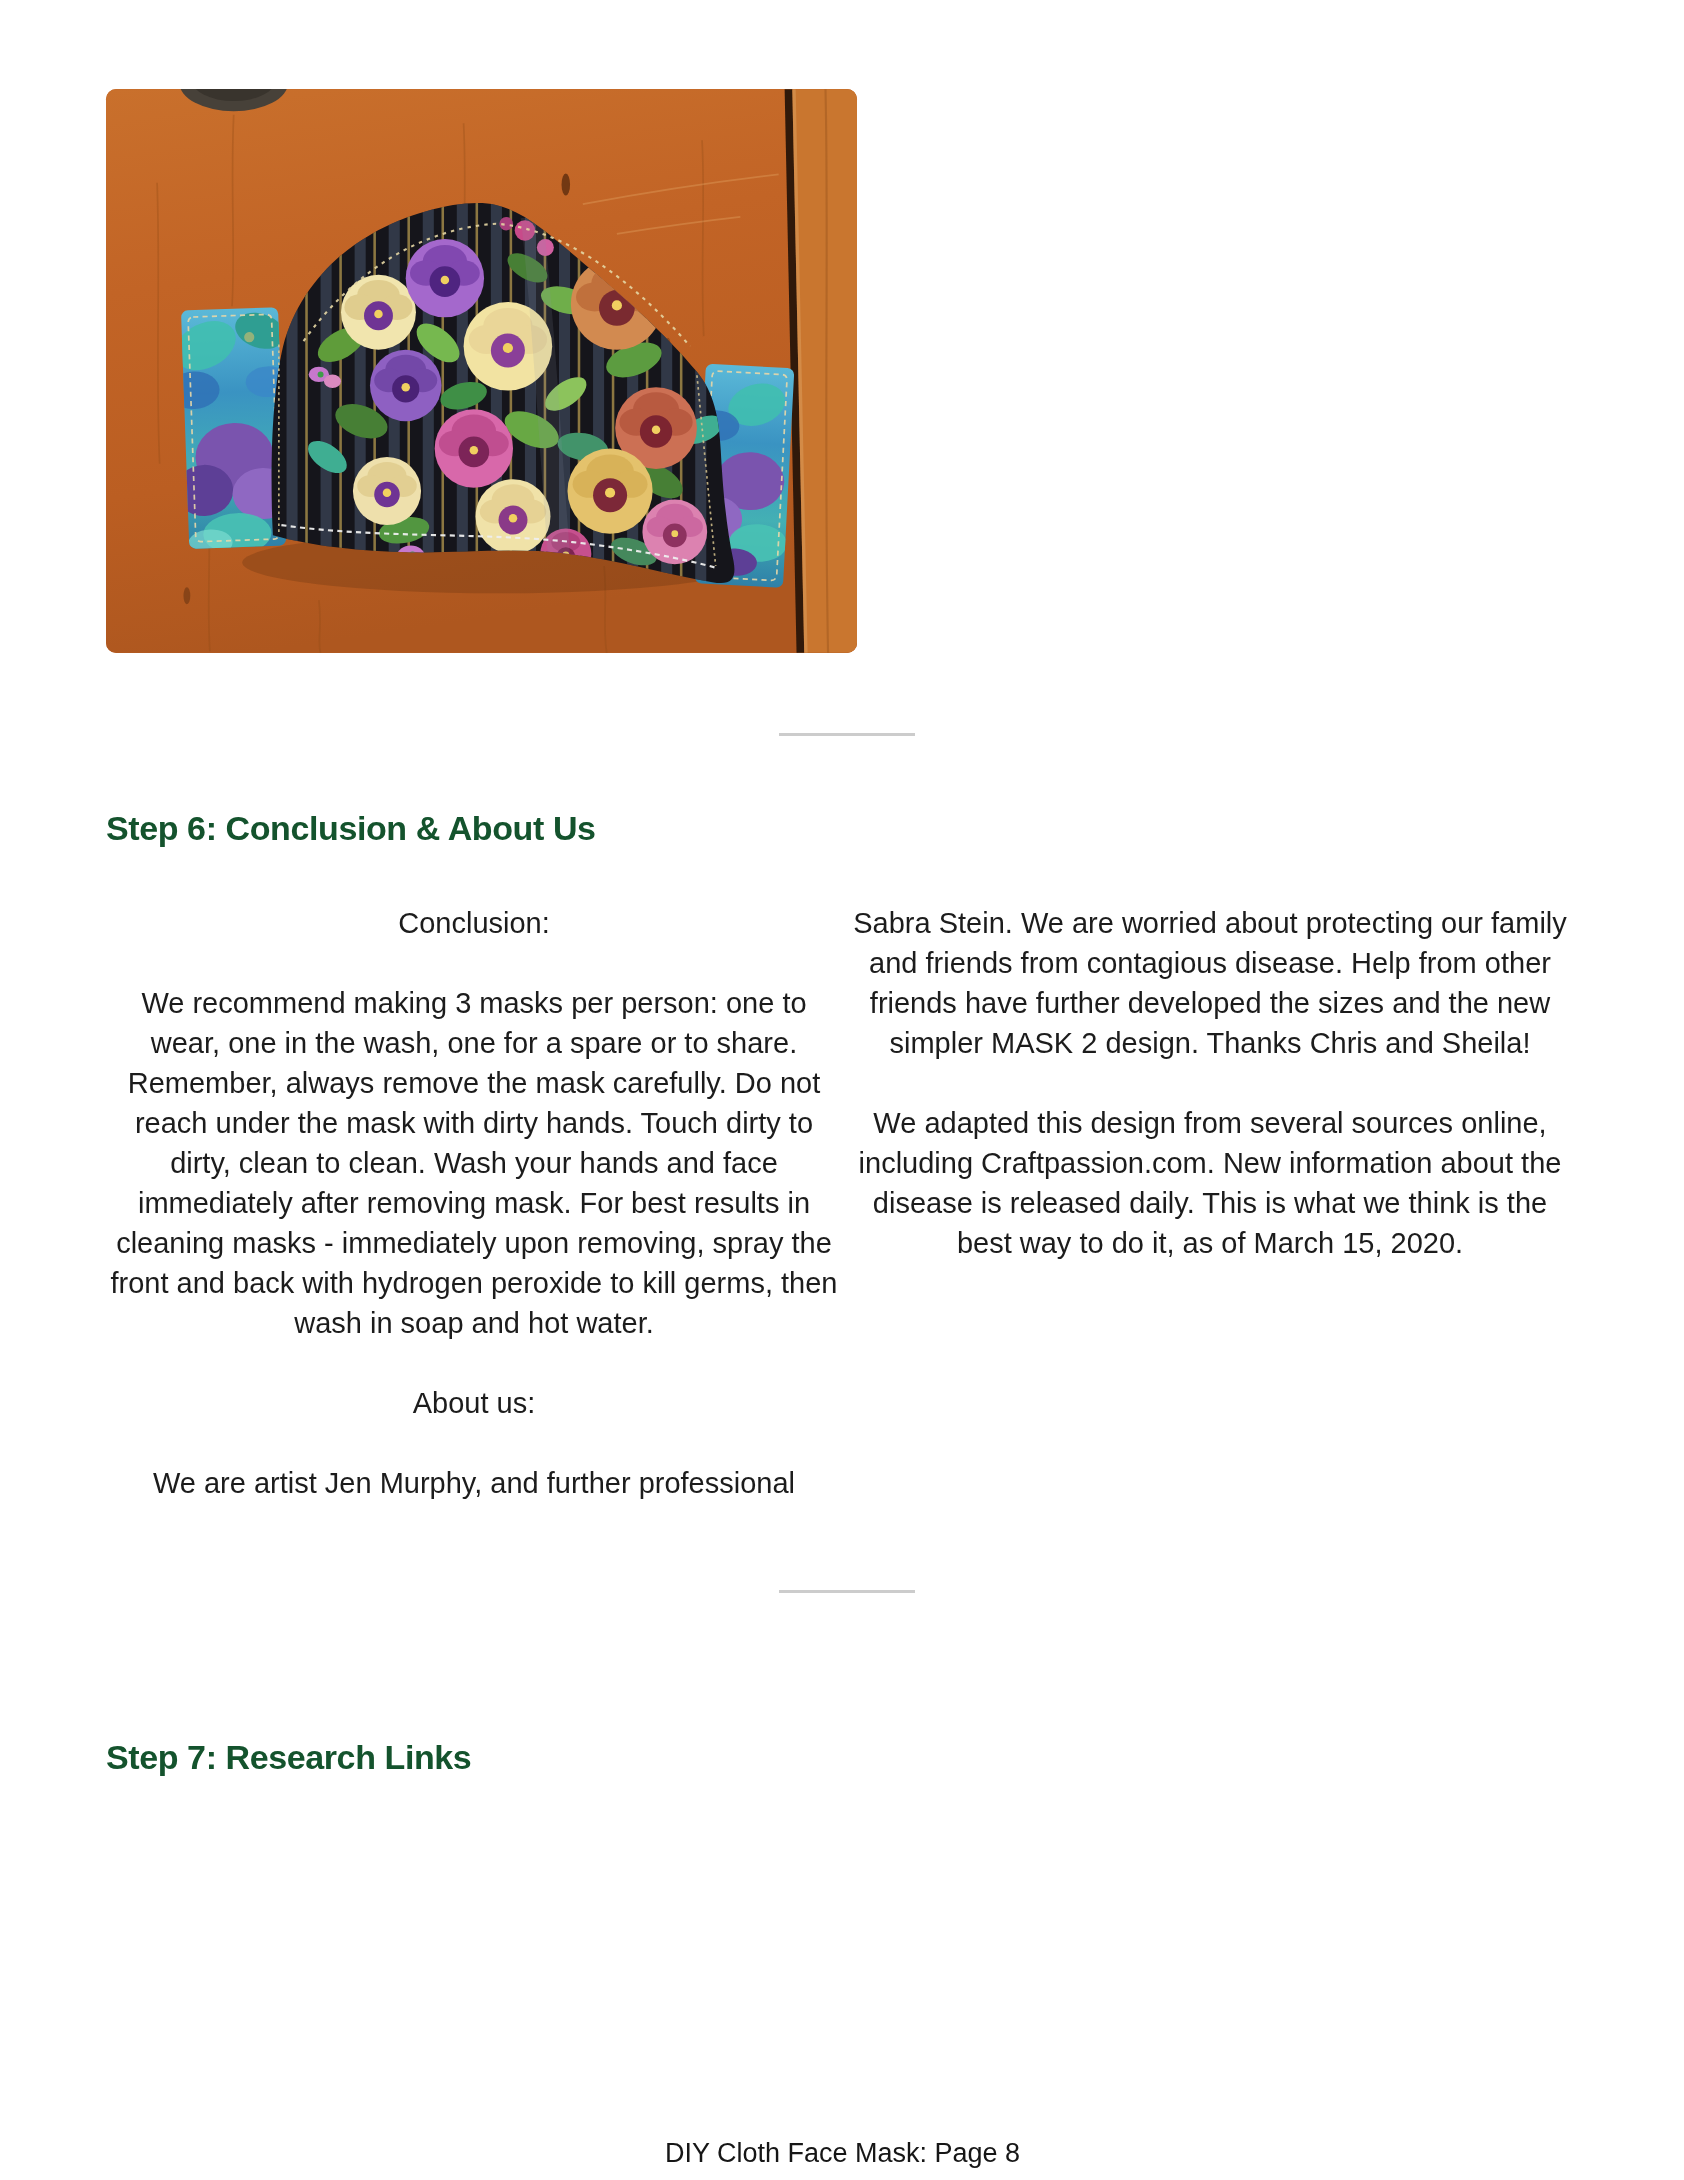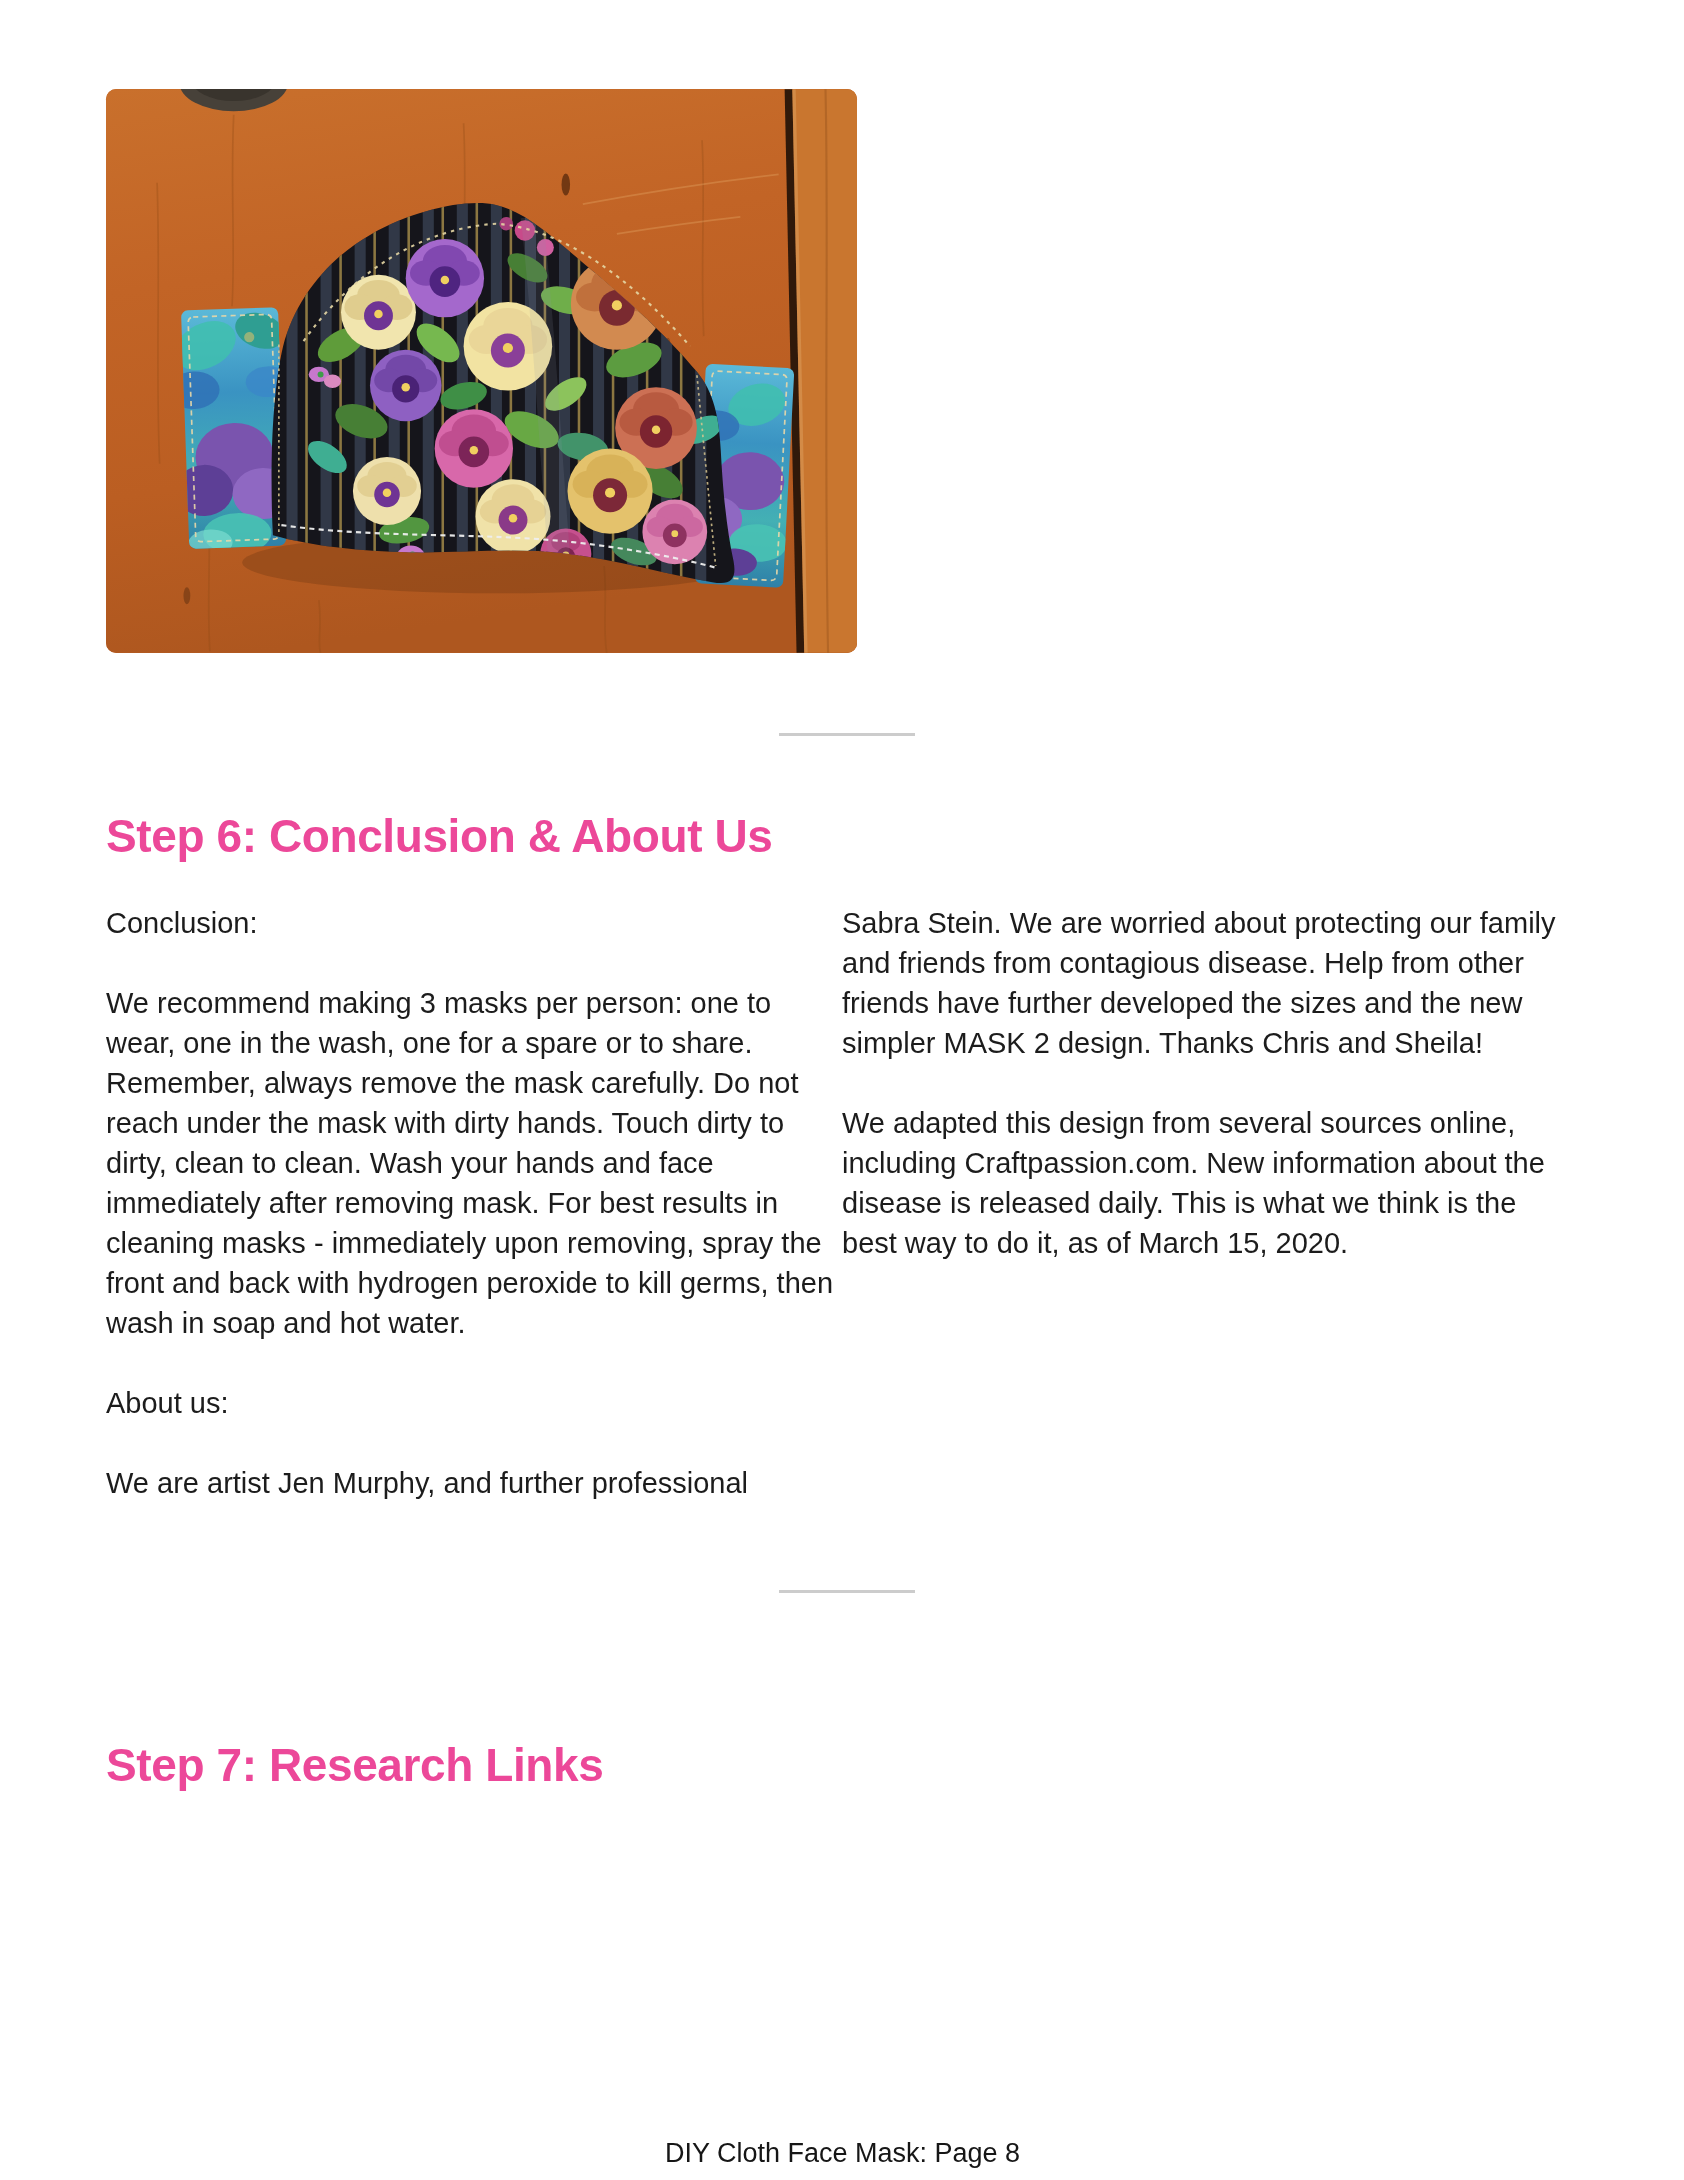--- a/index.html
+++ b/index.html
@@ -32,34 +32,35 @@
     width: 136px;
     height: 2.6px;
     background: #cccccc;
   }
   #divider-1 { top: 733px; }
   #divider-2 { top: 1590px; }
   .step-heading {
     position: absolute;
     left: 106px;
     margin: 0;
-    font-size: 46px;
+    font-size: 34px;
     font-weight: bold;
     letter-spacing: -0.4px;
-    color: #ec4899;
+    color: #14532d;
     white-space: nowrap;
   }
   #step6-heading { top: 809px; }
   #step7-heading { top: 1738px; }
   .columns {
     position: absolute;
     left: 106px;
     top: 903px;
     width: 1472px;
     display: flex;
+    text-align: center;
   }
   .col {
     flex: 1;
     font-size: 29px;
     line-height: 40px;
     color: #1c1c1c;
   }
   .col p { margin: 0 0 40px 0; }
   .col p:last-child { margin-bottom: 0; }
   .page-footer {

